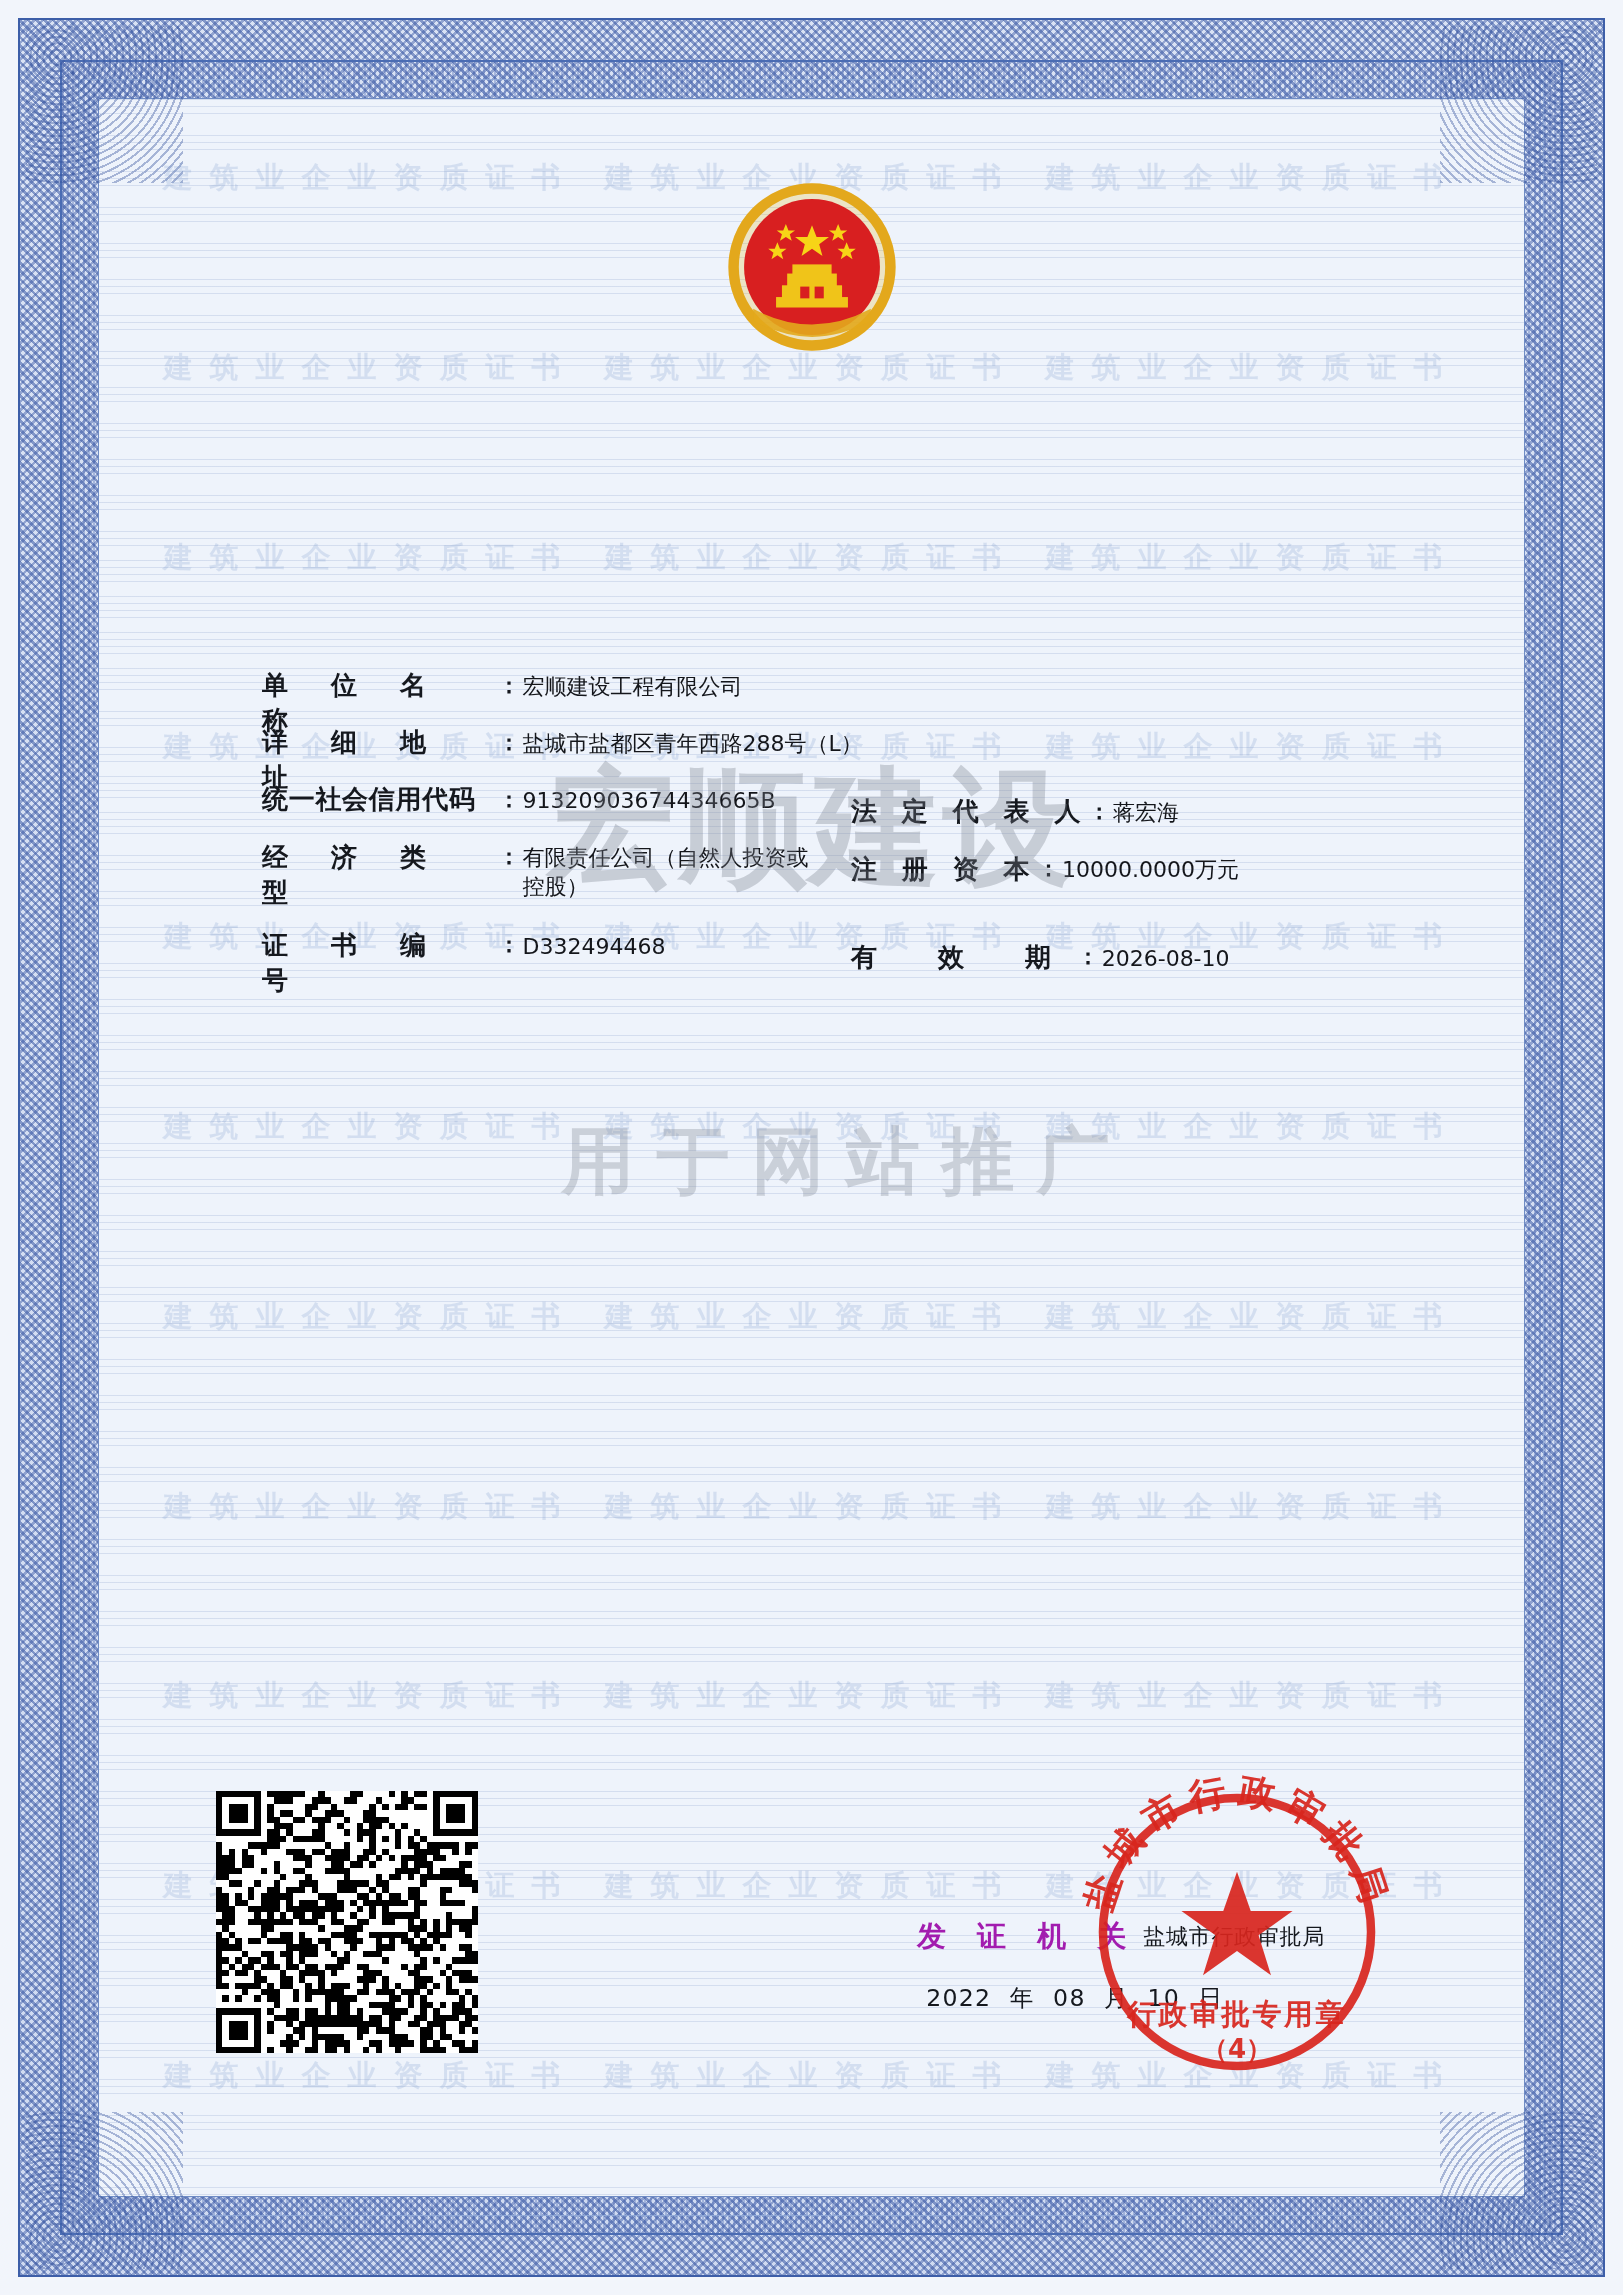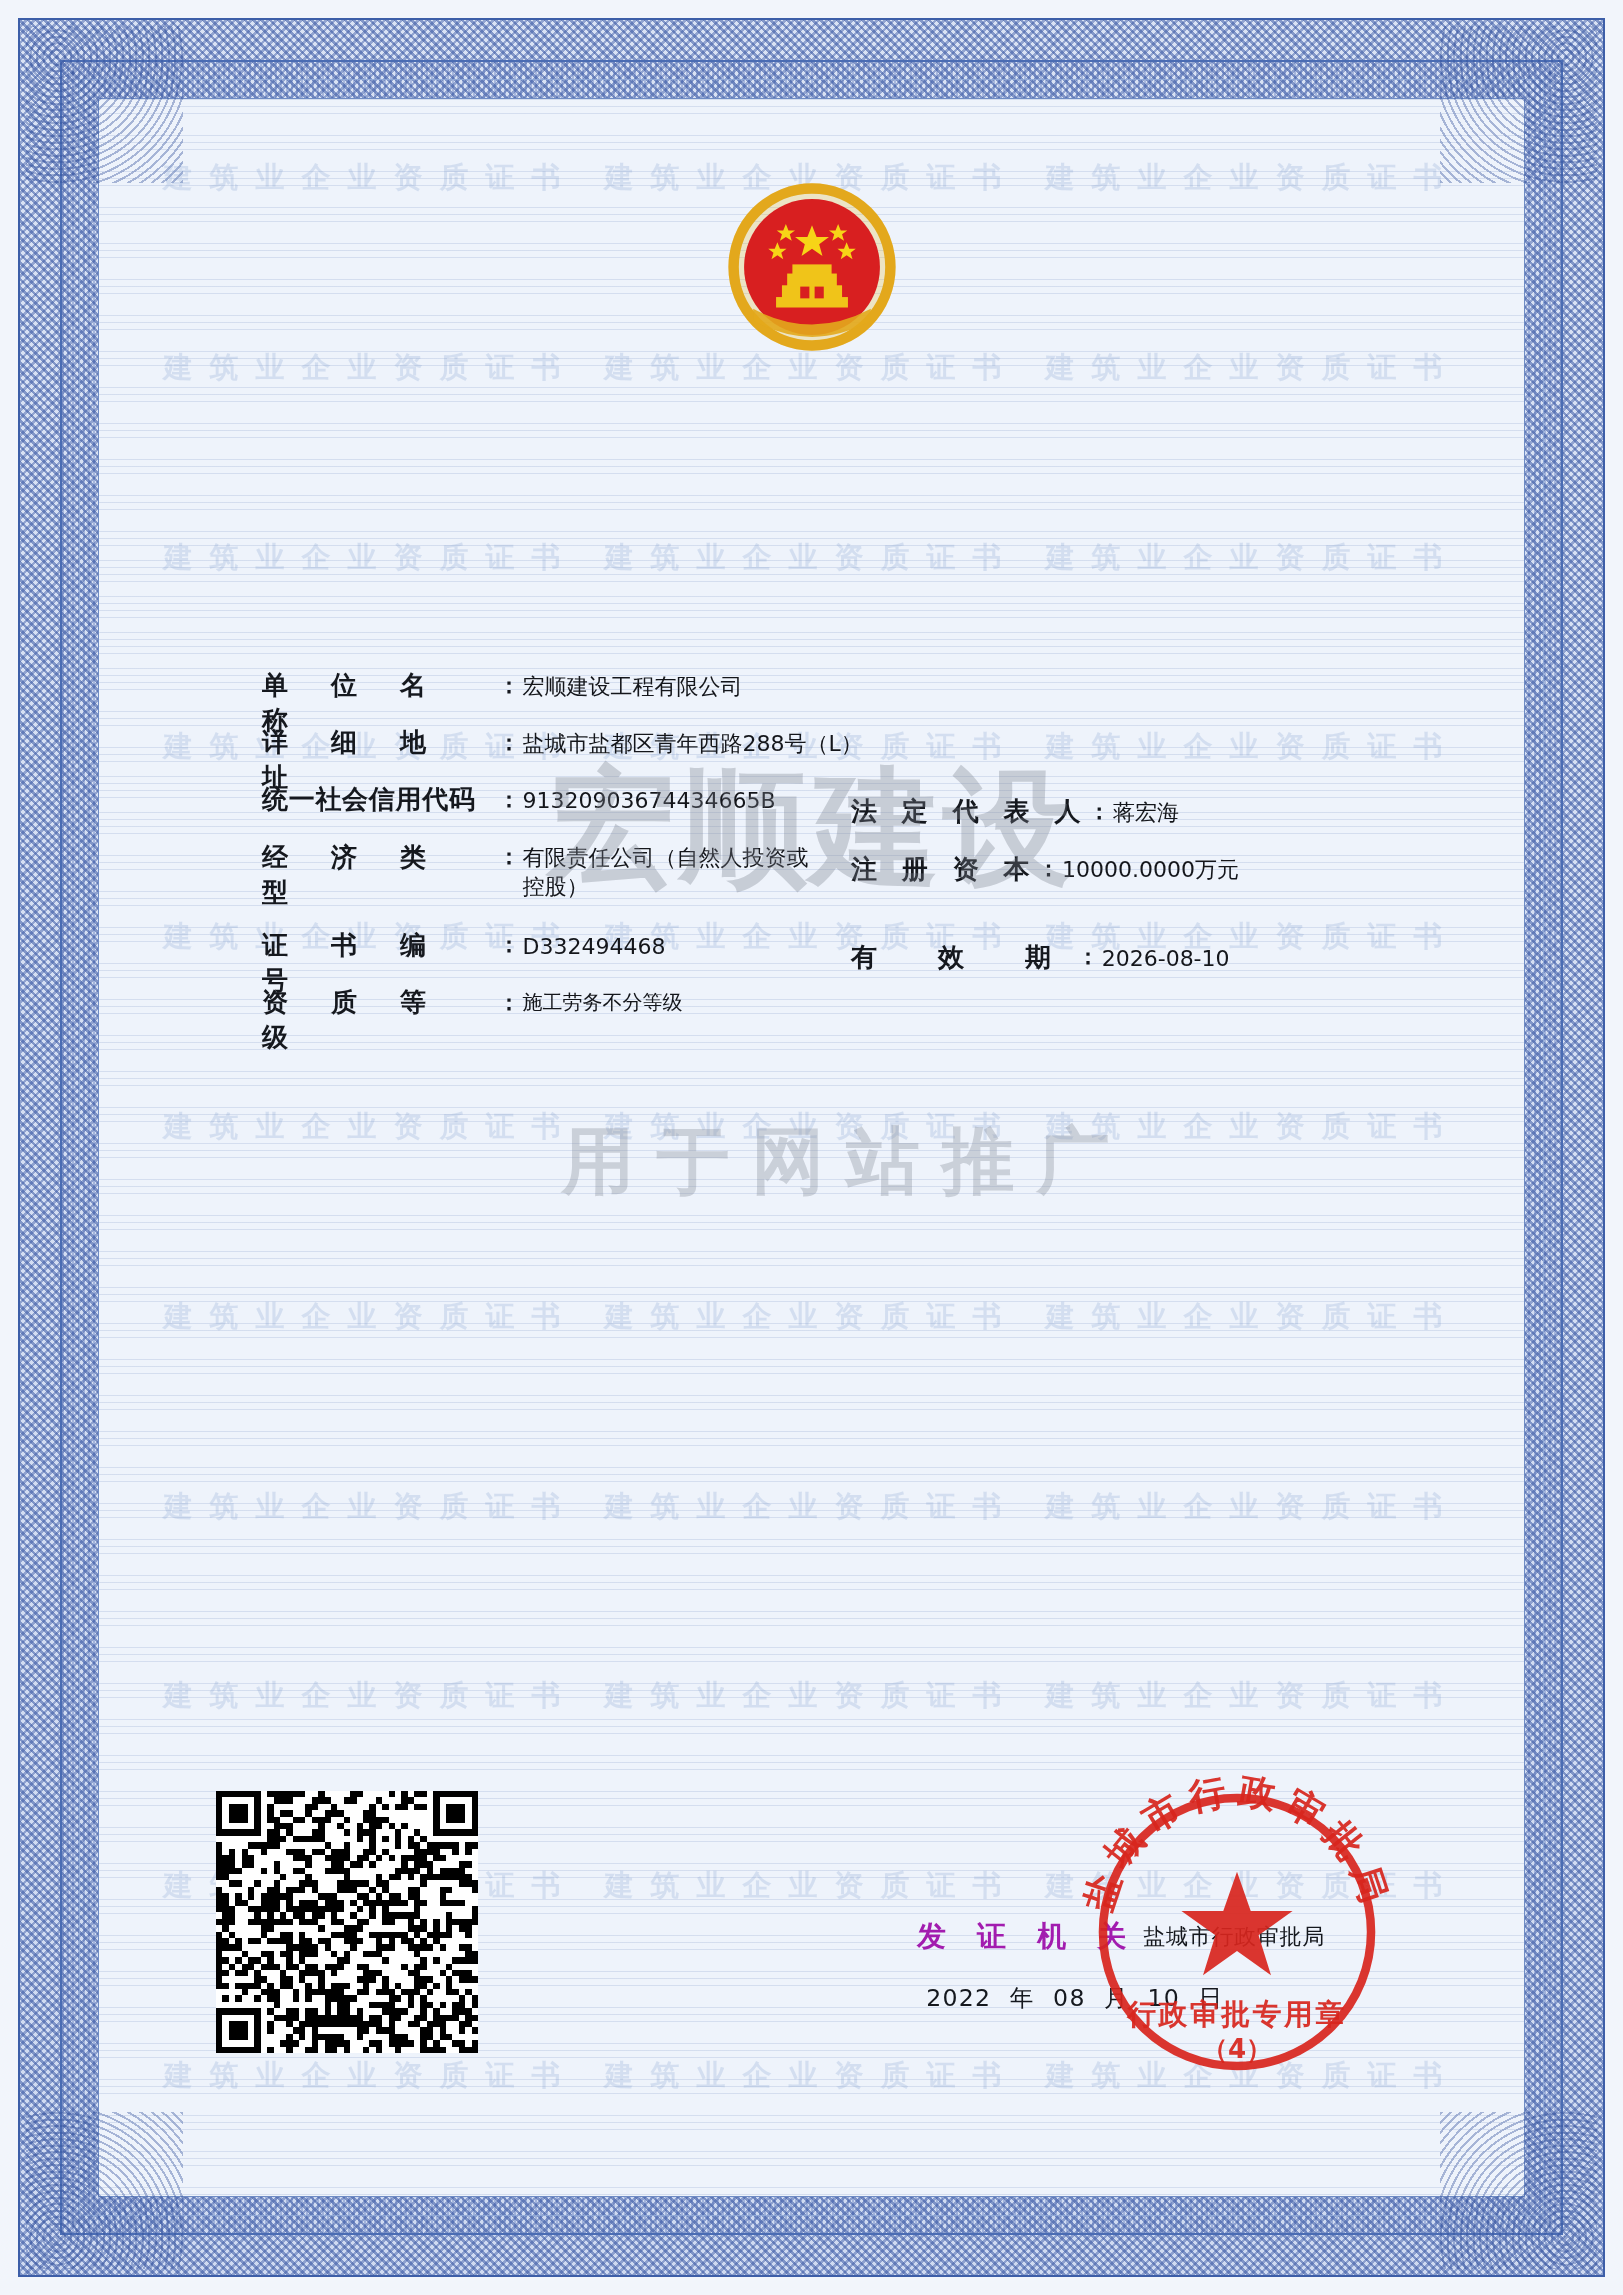--- a/index.html
+++ b/index.html
@@ -339,25 +339,20 @@
 
     <div class="frow">
       <div class="cell-left">
         <span class="lbl lbl-w1 sp4">证 书 编 号</span><span class="colon">：</span><span class="val">D332494468</span>
       </div>
       <div class="cell-right">
         <span class="lbl" style="letter-spacing:26px">有 效 期</span><span class="colon">：</span><span class="val">2026-08-10</span>
       </div>
     </div>
 
-    <div class="frow">
-      <div class="cell-left" style="width:1113px">
-        <span class="lbl lbl-w1 sp4">资 质 等 级</span><span class="colon">：</span><span class="val small">施工劳务不分等级</span>
-      </div>
-    </div>
 
   </div>
 
   <div class="wm-brand">宏顺建设</div>
   <div class="wm-sub">用于网站推广</div>
 
   <div class="qr">
     <svg viewBox="0 0 41 41" width="262" height="262" shape-rendering="crispEdges" aria-hidden="true">
       <rect width="41" height="41" fill="#ffffff"></rect>
       <g fill="#000000" id="qr-cells">

